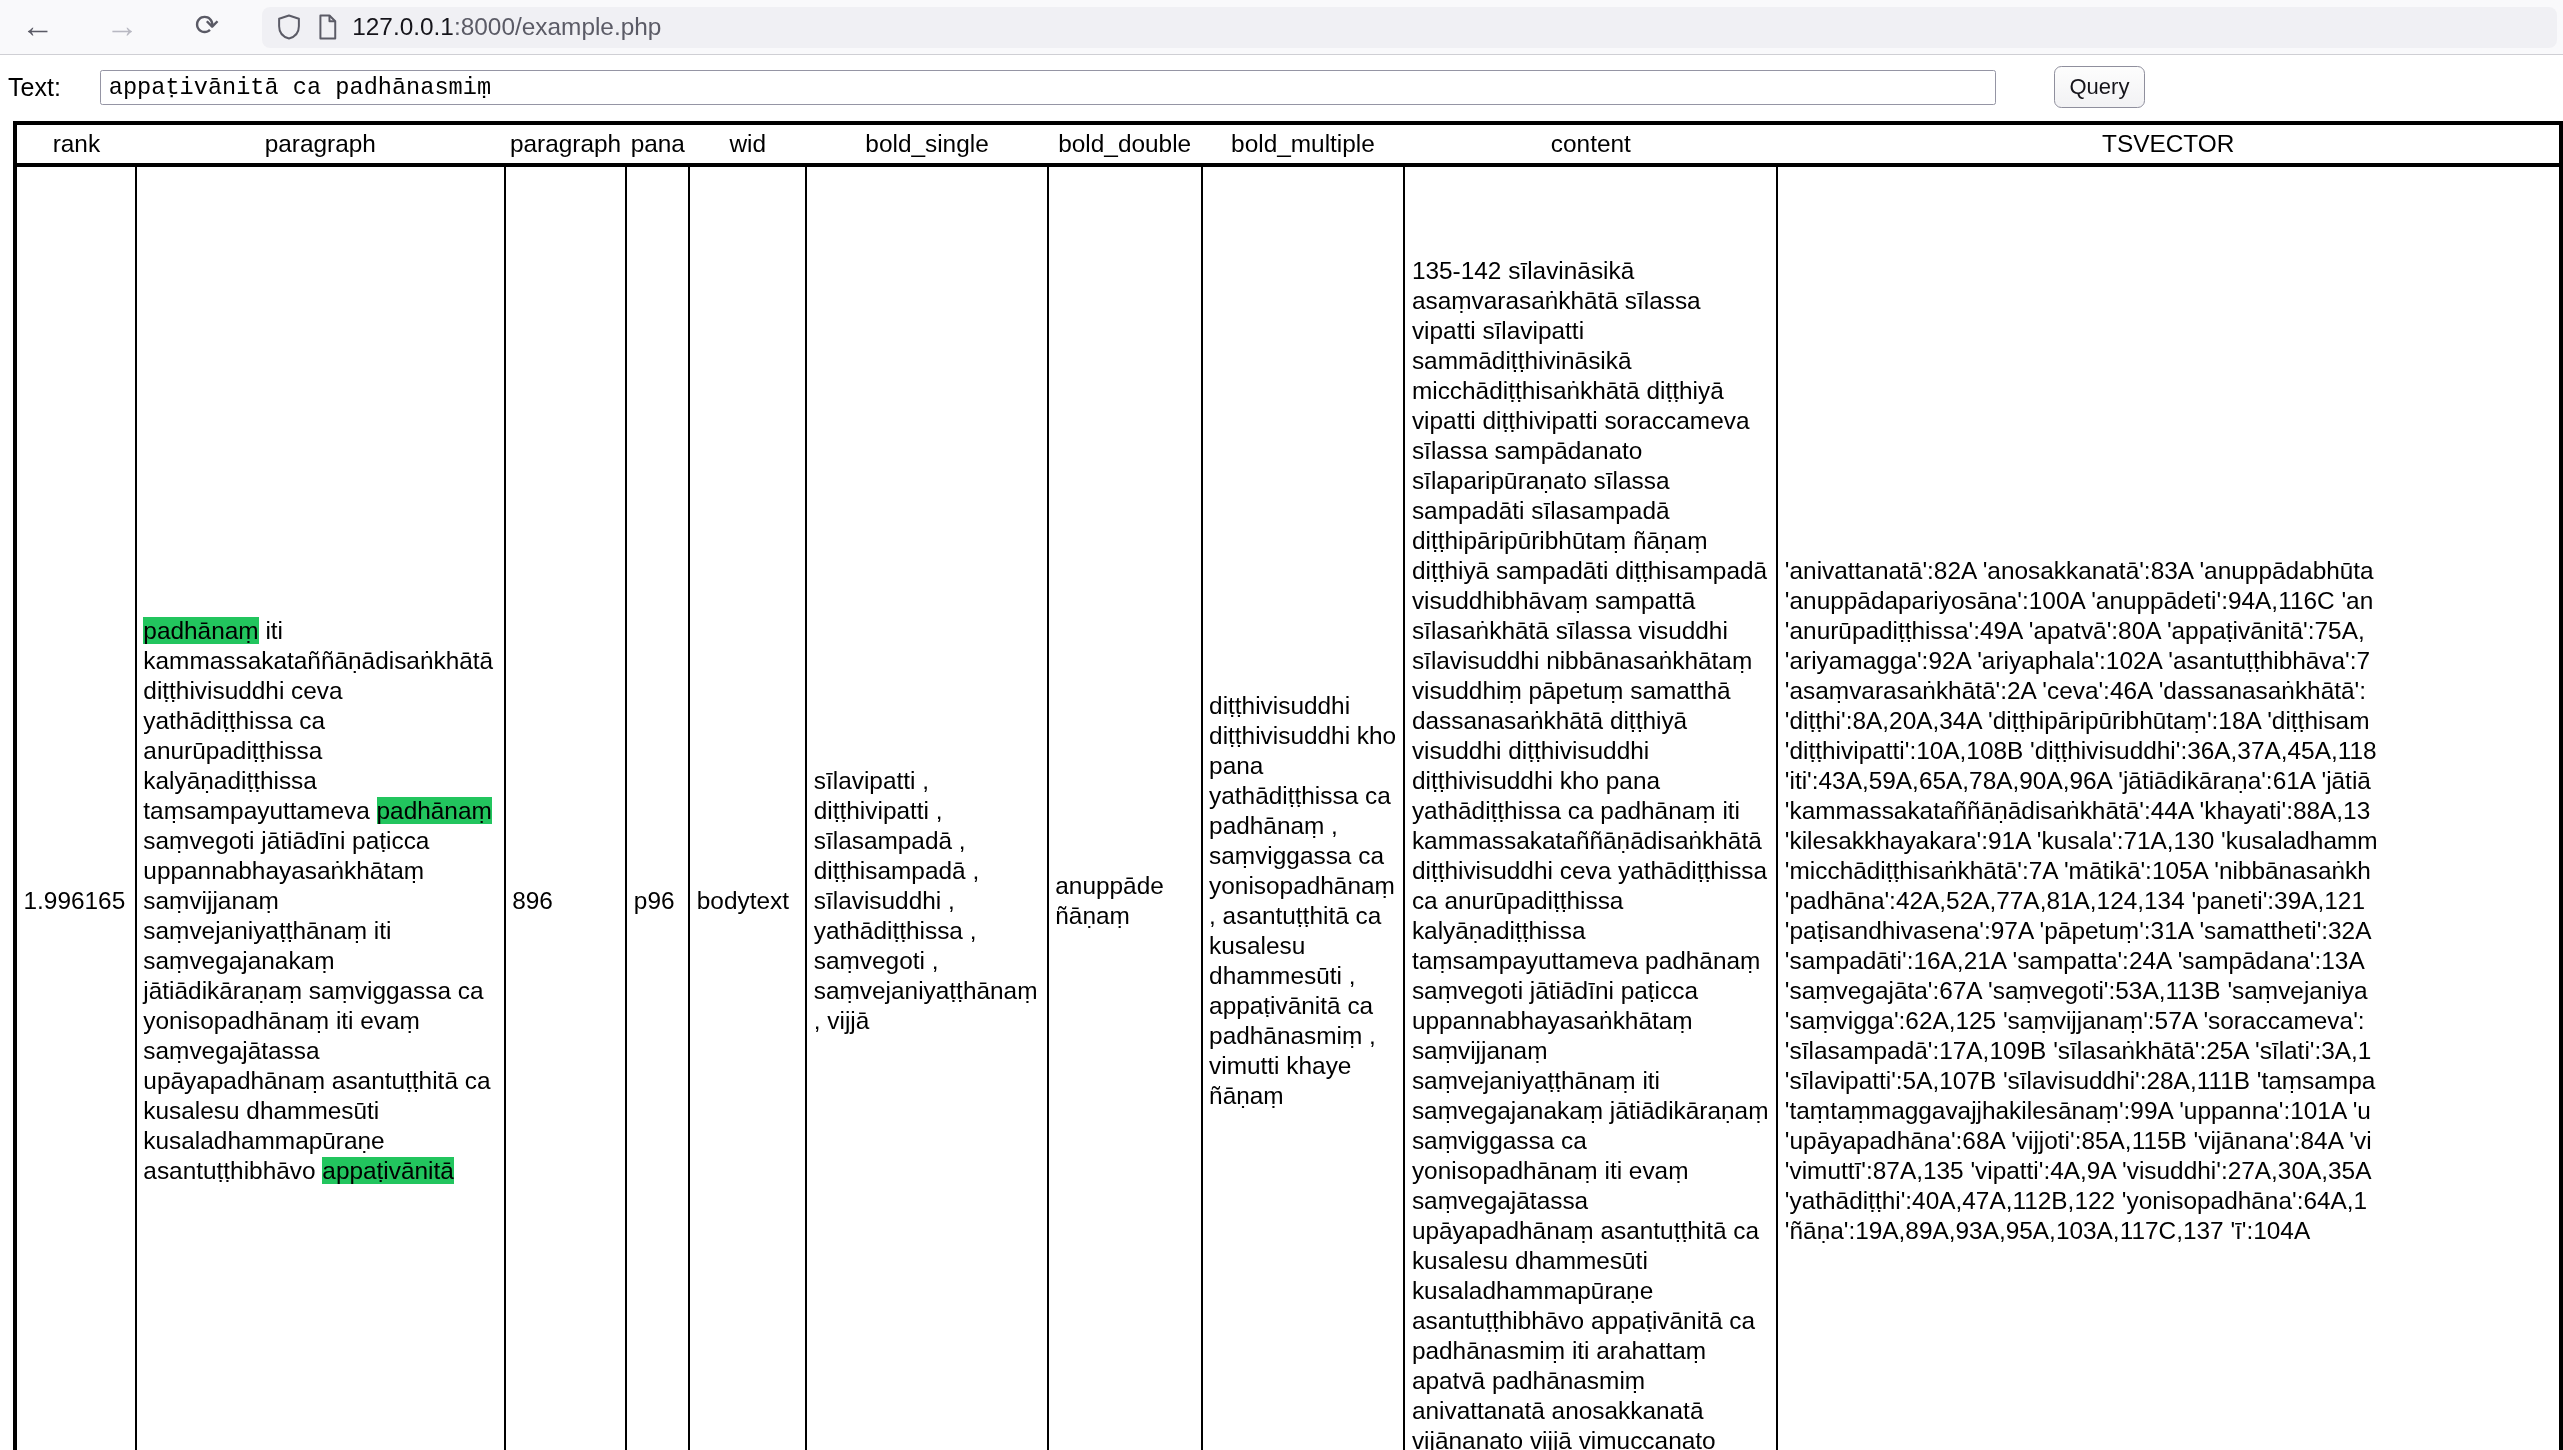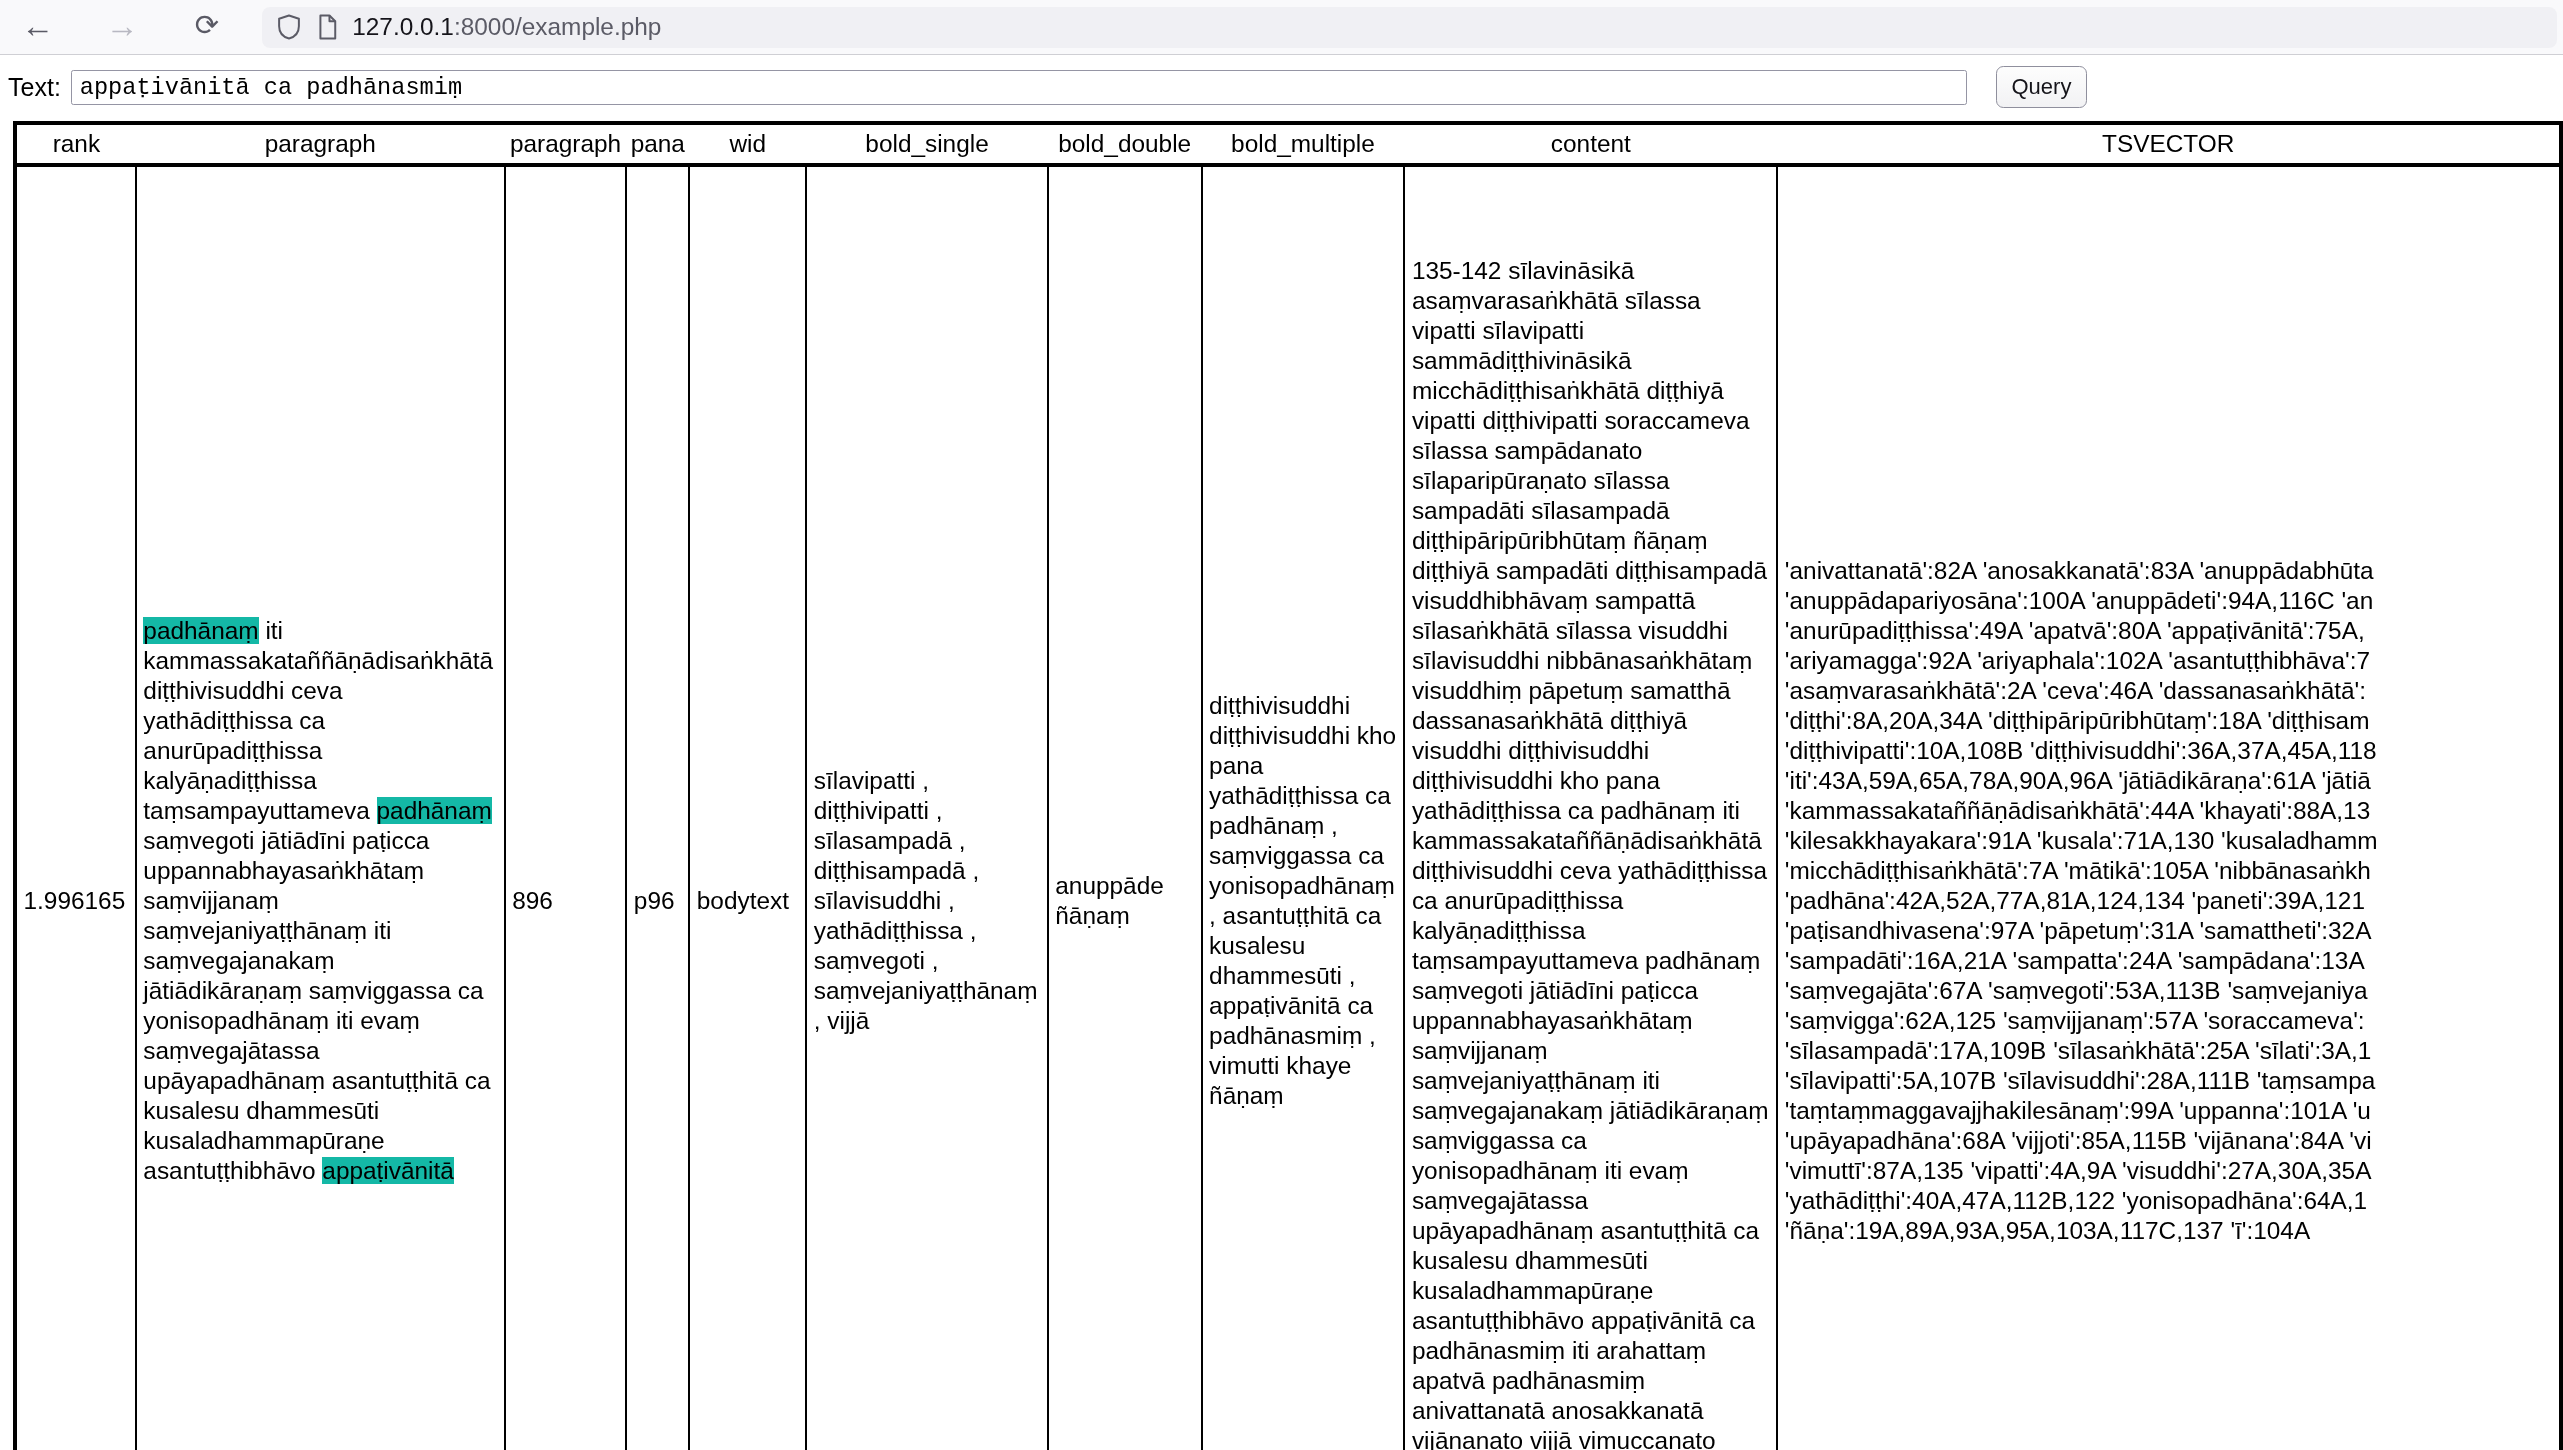--- a/index.html
+++ b/index.html
@@ -25,21 +25,21 @@
     background:#f0f0f4;border-radius:8.1px;
     display:flex;align-items:center;
   }
   .pill-icon{margin-left:13px;flex:0 0 auto;display:block;}
   .url-text{
     margin-left:11.4px;font-size:24.4px;color:#5b5b66;white-space:nowrap;
   }
   .url-host{color:#15141a;}
   
   .form-row{
-    padding:11.4px 0 8.1px 8.1px;display:flex;align-items:center;
+    padding:11.4px 0 8.1px 8.1px;display:flex;align-items:center;gap:29px;
   }
   .form-label{font-size:25px;}
   .text-input{
     margin-left:9.8px;width:1878px;height:33px;
     border:1.6px solid #9595a4;border-radius:2.4px;
     font-family:Liberation Mono, monospace;font-size:23.6px;
     padding:0 8.1px;color:#000;background:#fff;
   }
   .query-btn{
     margin-left:29px;height:42px;padding:0 14.6px;
@@ -63,21 +63,21 @@
   table.results td{
     border:2.4px solid #000;
     font-size:24.4px;line-height:30px;
     padding:1.6px 6.5px;
     vertical-align:middle;
     height:1464px;
     word-wrap:break-word;
   }
   td.cell-content{vertical-align:top;}
   td.cell-tsvector div{white-space:nowrap;}
-  .hl{background:#14b8a6;}
+  .hl{background:#22c55e;}
   
   col.c-rank{width:130px;}   col.c-highlight{width:381px;}
   col.c-paragraph{width:133px;} col.c-book{width:69px;}
   col.c-wid{width:146px;}    col.c-bsingle{width:250px;}
   col.c-bdouble{width:196px;} col.c-bmultiple{width:209px;}
   col.c-content{width:397px;} col.c-tsvector{width:1301px;}
 </style>
 </head>
 <body>
 

